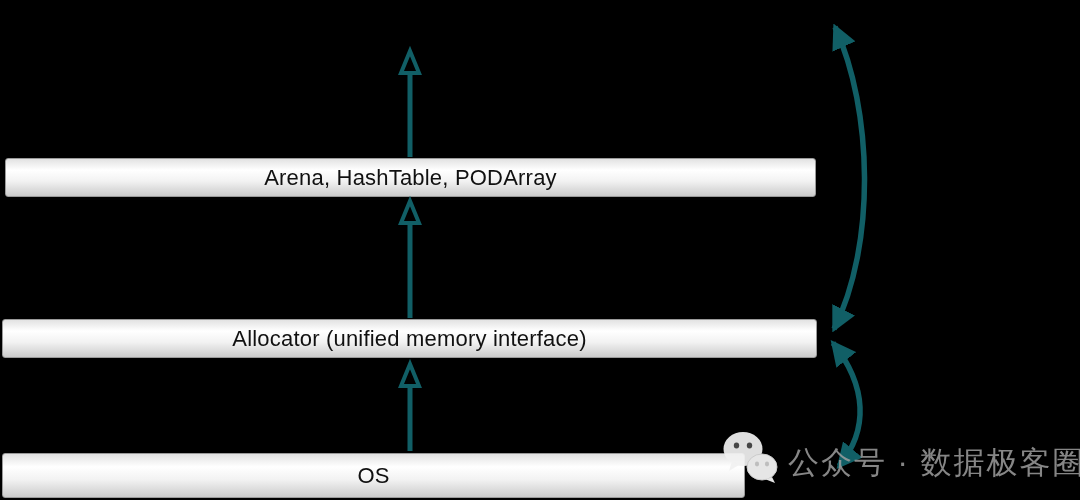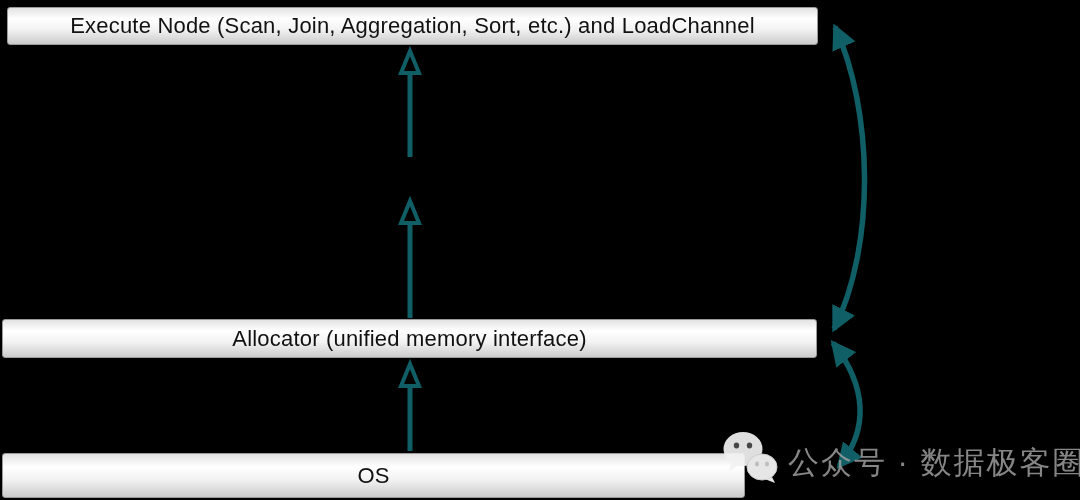--- a/index.html
+++ b/index.html
@@ -63,24 +63,24 @@
     letter-spacing: 2px;
     opacity: 0.85;
     white-space: nowrap;
   }
 </style>
 </head>
 <body>
 
 <div class="stage">
 
-  <div class="layer-box" id="box-execute">
-    <span>Execute Node (Scan, Join, Aggregation, Sort, etc.) and LoadChannel</span>
+
+  <div class="layer-box" id="box-arena">
+    <span>Arena, HashTable, PODArray</span>
   </div>
-
 
   <div class="layer-box" id="box-allocator">
     <span>Allocator (unified memory interface)</span>
   </div>
 
   <div class="layer-box" id="box-os">
     <span>OS</span>
   </div>
 
   <svg class="arrows-overlay" viewBox="0 0 1080 500">

